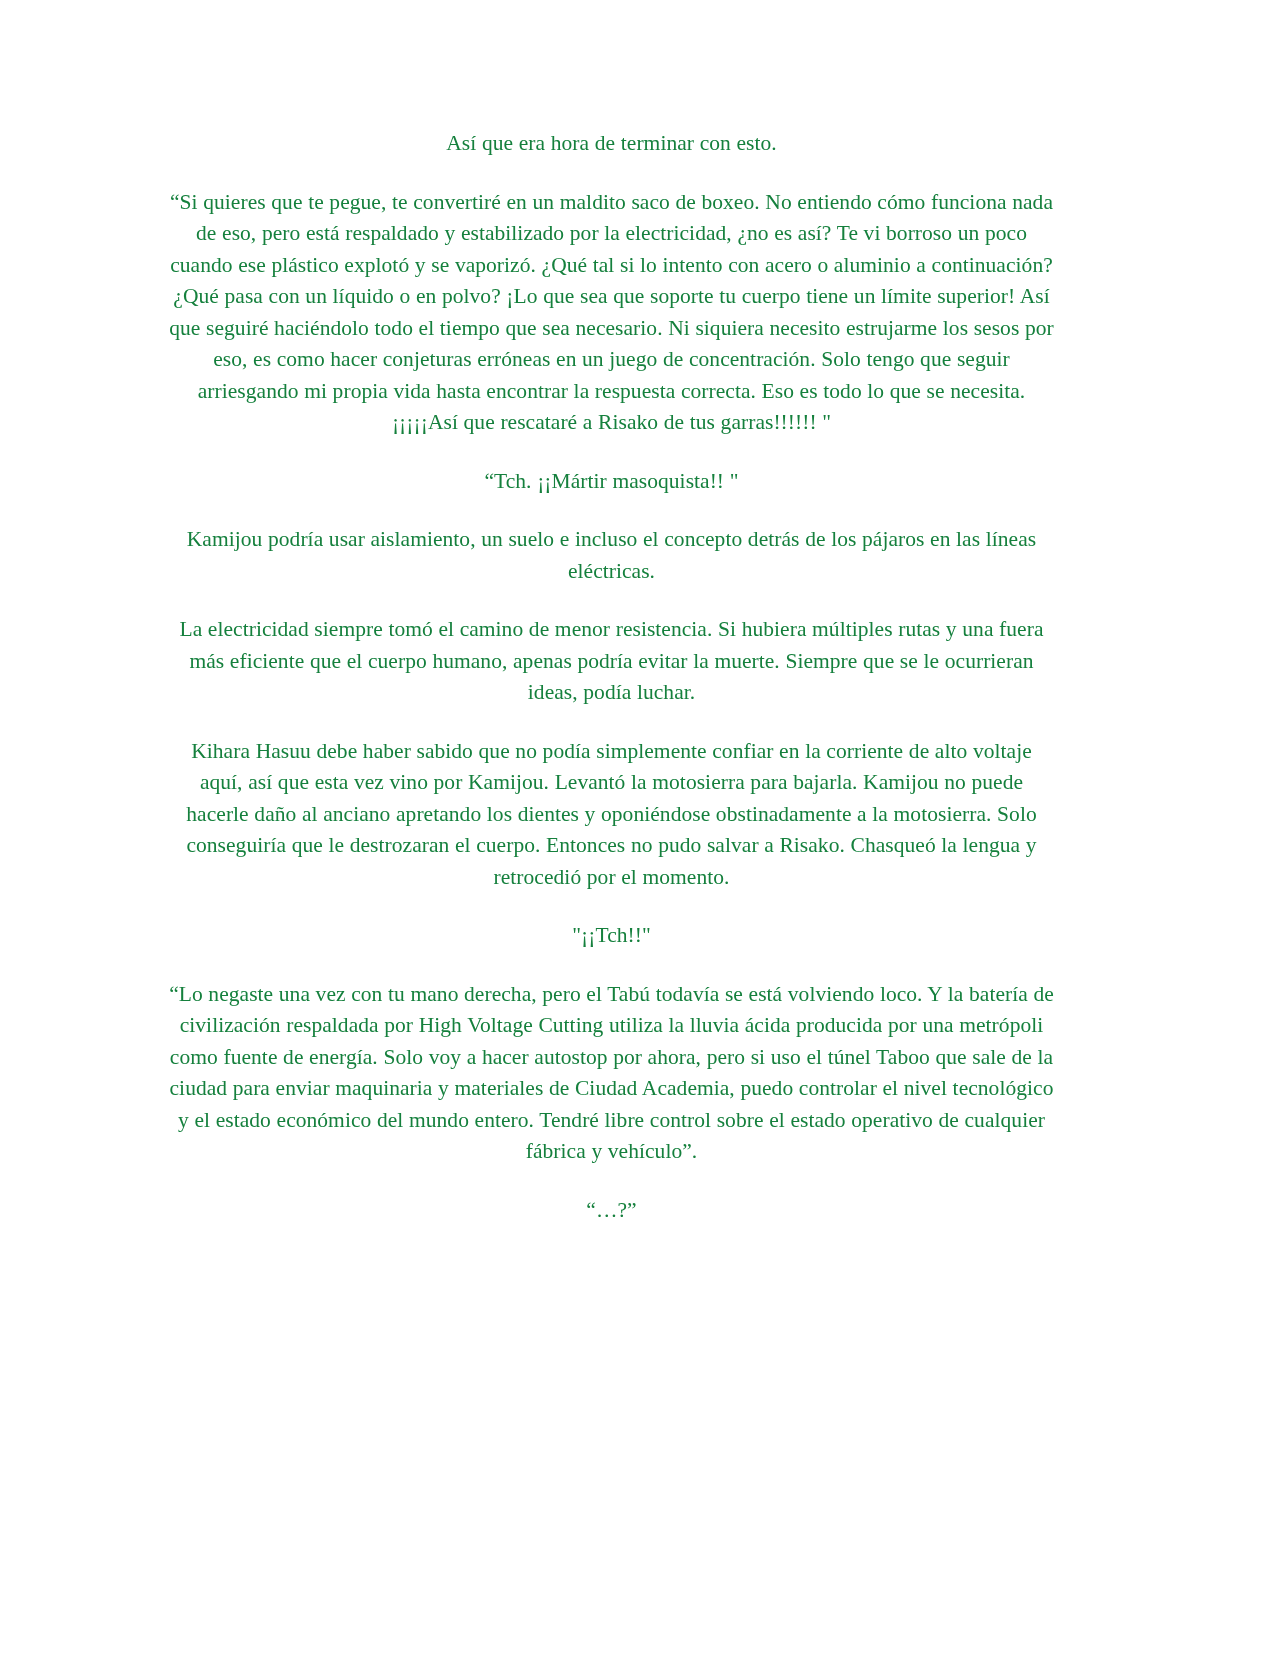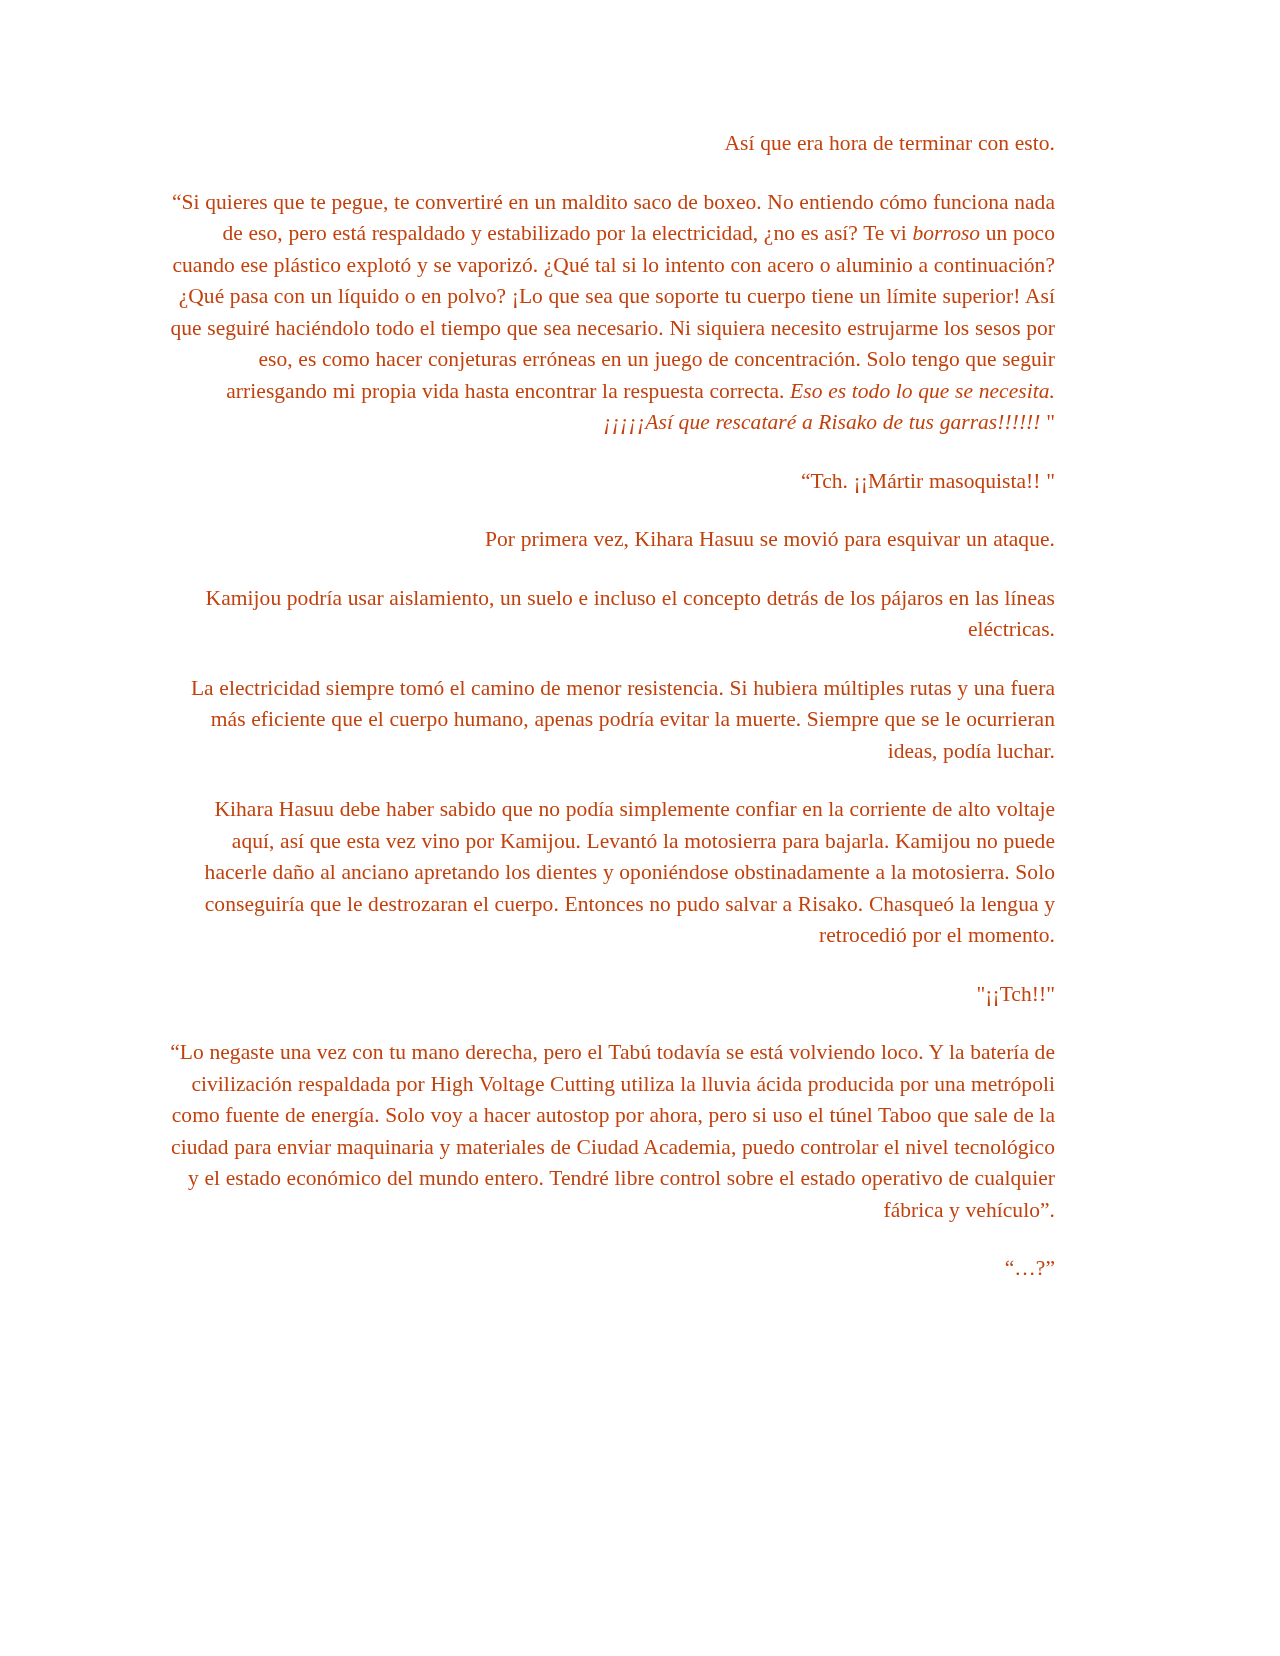--- a/index.html
+++ b/index.html
@@ -22,41 +22,39 @@
     box-sizing: border-box;
     padding: 128px 225px 60px 168px;
   }
   .doc-body {
     width: 887px;
   }
   p.para {
     margin: 0 0 27px 0;
     font-size: 21.5px;
     line-height: 31.5px;
-    text-align: right;
-    color: #c2410c;
+    text-align: center;
+    color: #15803d;
     word-spacing: 0.2px;
     letter-spacing: 0.05px;
   }
   p.para:last-child {
     margin-bottom: 0;
   }
   .it {
-    font-style: italic;
   }
 </style>
 </head>
 <body>
 
 <div id="page">
   <div class="doc-body">
       <p class="para"><span>Así que era hora de terminar con esto.</span></p>
       <p class="para"><span>“Si quieres que te pegue, te convertiré en un maldito saco de boxeo. No entiendo cómo funciona nada de eso, pero está respaldado y estabilizado por la electricidad, ¿no es así? Te vi </span><span class="it">borroso</span><span> un poco cuando ese plástico explotó y se vaporizó. ¿Qué tal si lo intento con acero o aluminio a continuación? ¿Qué pasa con un líquido o en polvo? ¡Lo que sea que soporte tu cuerpo tiene un límite superior! Así que seguiré haciéndolo todo el tiempo que sea necesario. Ni siquiera necesito estrujarme los sesos por eso, es como hacer conjeturas erróneas en un juego de concentración. Solo tengo que seguir arriesgando mi propia vida hasta encontrar la respuesta correcta. </span><span class="it">Eso es todo lo que se necesita. ¡¡¡¡¡Así que rescataré a Risako de tus garras!!!!!!</span><span> "</span></p>
       <p class="para"><span>“Tch. ¡¡Mártir masoquista!! "</span></p>
-      <p class="para"><span>Por primera vez, Kihara Hasuu se movió para esquivar un ataque.</span></p>
       <p class="para"><span>Kamijou podría usar aislamiento, un suelo e incluso el concepto detrás de los pájaros en las líneas eléctricas.</span></p>
       <p class="para"><span>La electricidad siempre tomó el camino de menor resistencia. Si hubiera múltiples rutas y una fuera más eficiente que el cuerpo humano, apenas podría evitar la muerte. Siempre que se le ocurrieran ideas, podía luchar.</span></p>
       <p class="para"><span>Kihara Hasuu debe haber sabido que no podía simplemente confiar en la corriente de alto voltaje aquí, así que esta vez vino por Kamijou. Levantó la motosierra para bajarla. Kamijou no puede hacerle daño al anciano apretando los dientes y oponiéndose obstinadamente a la motosierra. Solo conseguiría que le destrozaran el cuerpo. Entonces no pudo salvar a Risako. Chasqueó la lengua y retrocedió por el momento.</span></p>
       <p class="para"><span>"¡¡Tch!!"</span></p>
       <p class="para"><span>“Lo negaste una vez con tu mano derecha, pero el Tabú todavía se está volviendo loco. Y la batería de civilización respaldada por High Voltage Cutting utiliza la lluvia ácida producida por una metrópoli como fuente de energía. Solo voy a hacer autostop por ahora, pero si uso el túnel Taboo que sale de la ciudad para enviar maquinaria y materiales de Ciudad Academia, puedo controlar el nivel tecnológico y el estado económico del mundo entero. Tendré libre control sobre el estado operativo de cualquier fábrica y vehículo”.</span></p>
       <p class="para"><span>“…?”</span></p>
     </div>
 </div>
 
 </body></html>

